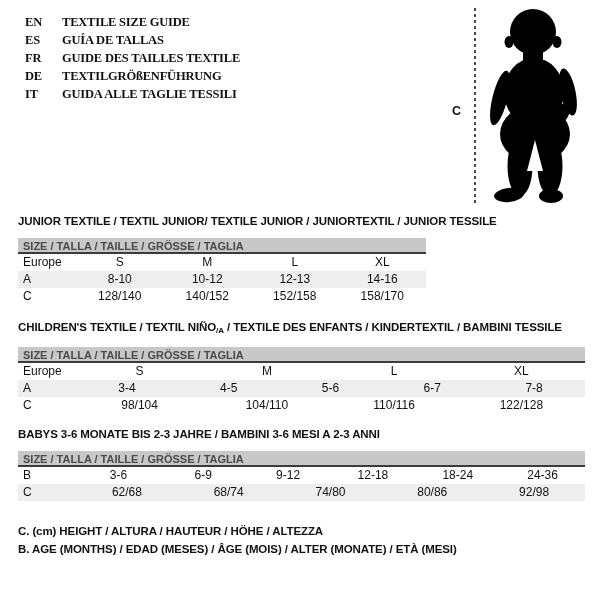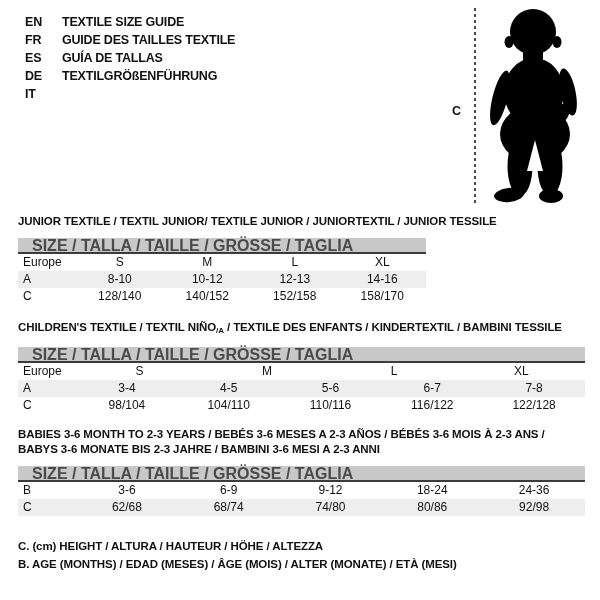--- a/index.html
+++ b/index.html
@@ -3,38 +3,38 @@
 <meta charset="utf-8">
 <style>
   html,body { margin:0; padding:0; background:#fff; }
   .page {
     position:relative; width:600px; height:600px; background:#ffffff;
     font-family:"Liberation Sans", sans-serif; color:#111; overflow:hidden;
     -webkit-font-smoothing:antialiased;
   }
   
   .lang-list { position:absolute; left:25px; top:13px; font-weight:bold; font-size:12.5px; line-height:18px; letter-spacing:-0.2px; }
-  .lang-row { display:flex; }
+  .lang-row { display:flex;font-family:Liberation Serif, serif; }
   .lang-code { width:37px; flex:0 0 37px; }
   
   .measure-line {
     position:absolute; left:474px; top:8px; width:2px; height:197px;
     background:repeating-linear-gradient(to bottom,#4a4a4a 0 3px, transparent 3px 6px);
   }
   .measure-label { position:absolute; left:452px; top:104px; font-weight:bold; font-size:12.5px; }
   svg.baby { position:absolute; left:487px; top:6px; }
   
   .content { position:absolute; left:18px; top:214px; width:567px; }
   .heading { font-weight:bold; font-size:11.5px; line-height:15px; letter-spacing:-0.1px; white-space:nowrap; }
   .heading .sub { font-size:8px; vertical-align:-2px; }
   .sizetable { margin-top:9px; width:567px; }
   .sizetable.narrow { width:408px; }
   .bar {
     height:16px; line-height:16px; background:#c8c8c8; color:#4a4a4a;
-    font-weight:bold; font-size:16px; padding-left:14px; box-sizing:border-box;
+    font-weight:bold; font-size:11px; padding-left:5px; box-sizing:border-box;
     border-bottom:2px solid #3b3b3b;
   }
   .trow { display:flex; height:17px; line-height:17px; font-size:12px; }
   .trow.stripe { background:#eeeeee; }
   .cell { flex:1; text-align:center; }
   .cell.label { flex:0 0 58px; text-align:left; padding-left:5px; box-sizing:border-box; }
   .section-children { margin-top:15px; }
   .section-babies { margin-top:13px; }
   .notes { margin-top:22px; font-weight:bold; font-size:11.5px; line-height:17.5px; letter-spacing:-0.1px; }
 </style>
@@ -42,33 +42,34 @@
 <body>
 
 <div class="page">
 
   <div class="lang-list">
     <div class="lang-row">
       <span class="lang-code">EN</span>
       <span class="lang-title">TEXTILE SIZE GUIDE</span>
     </div>
     <div class="lang-row">
+      <span class="lang-code">ES</span>
+      <span class="lang-title">GUÍA DE TALLAS</span>
+    </div>
+    <div class="lang-row">
       <span class="lang-code">FR</span>
       <span class="lang-title">GUIDE DES TAILLES TEXTILE</span>
-    </div>
-    <div class="lang-row">
-      <span class="lang-code">ES</span>
-      <span class="lang-title">GUÍA DE TALLAS</span>
     </div>
     <div class="lang-row">
       <span class="lang-code">DE</span>
       <span class="lang-title">TEXTILGRÖßENFÜHRUNG</span>
     </div>
     <div class="lang-row">
       <span class="lang-code">IT</span>
+      <span class="lang-title">GUIDA ALLE TAGLIE TESSILI</span>
     </div>
   </div>
 
   <div class="measure-line"></div>
   <div class="measure-label">C</div>
   <svg class="baby" width="96" height="202" viewBox="0 0 96 202" aria-hidden="true">
     <g fill="#000000">
       <ellipse cx="46" cy="26" rx="23" ry="23"></ellipse>
       <ellipse cx="22" cy="36" rx="4.5" ry="6"></ellipse>
       <ellipse cx="70" cy="36" rx="4.5" ry="6"></ellipse>
@@ -133,36 +134,35 @@
           <span class="cell">4-5</span>
           <span class="cell">5-6</span>
           <span class="cell">6-7</span>
           <span class="cell">7-8</span>
         </div>
         <div class="trow">
           <span class="cell label">C</span>
           <span class="cell">98/104</span>
           <span class="cell">104/110</span>
           <span class="cell">110/116</span>
-          <span class="cell">116/122</span>
           <span class="cell">122/128</span>
         </div>
       </div>
     </div>
 
     <div class="section section-babies">
-      <div class="heading">BABIES 3-6 MONTH TO 2-3 YEARS / BEBÉS 3-6 MESES A 2-3 AÑOS / BÉBÉS 3-6 MOIS À 2-3 ANS /</div>
       <div class="heading">BABYS 3-6 MONATE BIS 2-3 JAHRE / BAMBINI 3-6 MESI A 2-3 ANNI</div>
       <div class="sizetable">
         <div class="bar">SIZE / TALLA / TAILLE / GRÖSSE / TAGLIA</div>
         <div class="trow">
           <span class="cell label">B</span>
           <span class="cell">3-6</span>
           <span class="cell">6-9</span>
           <span class="cell">9-12</span>
+          <span class="cell">12-18</span>
           <span class="cell">18-24</span>
           <span class="cell">24-36</span>
         </div>
         <div class="trow stripe">
           <span class="cell label">C</span>
           <span class="cell">62/68</span>
           <span class="cell">68/74</span>
           <span class="cell">74/80</span>
           <span class="cell">80/86</span>
           <span class="cell">92/98</span>

